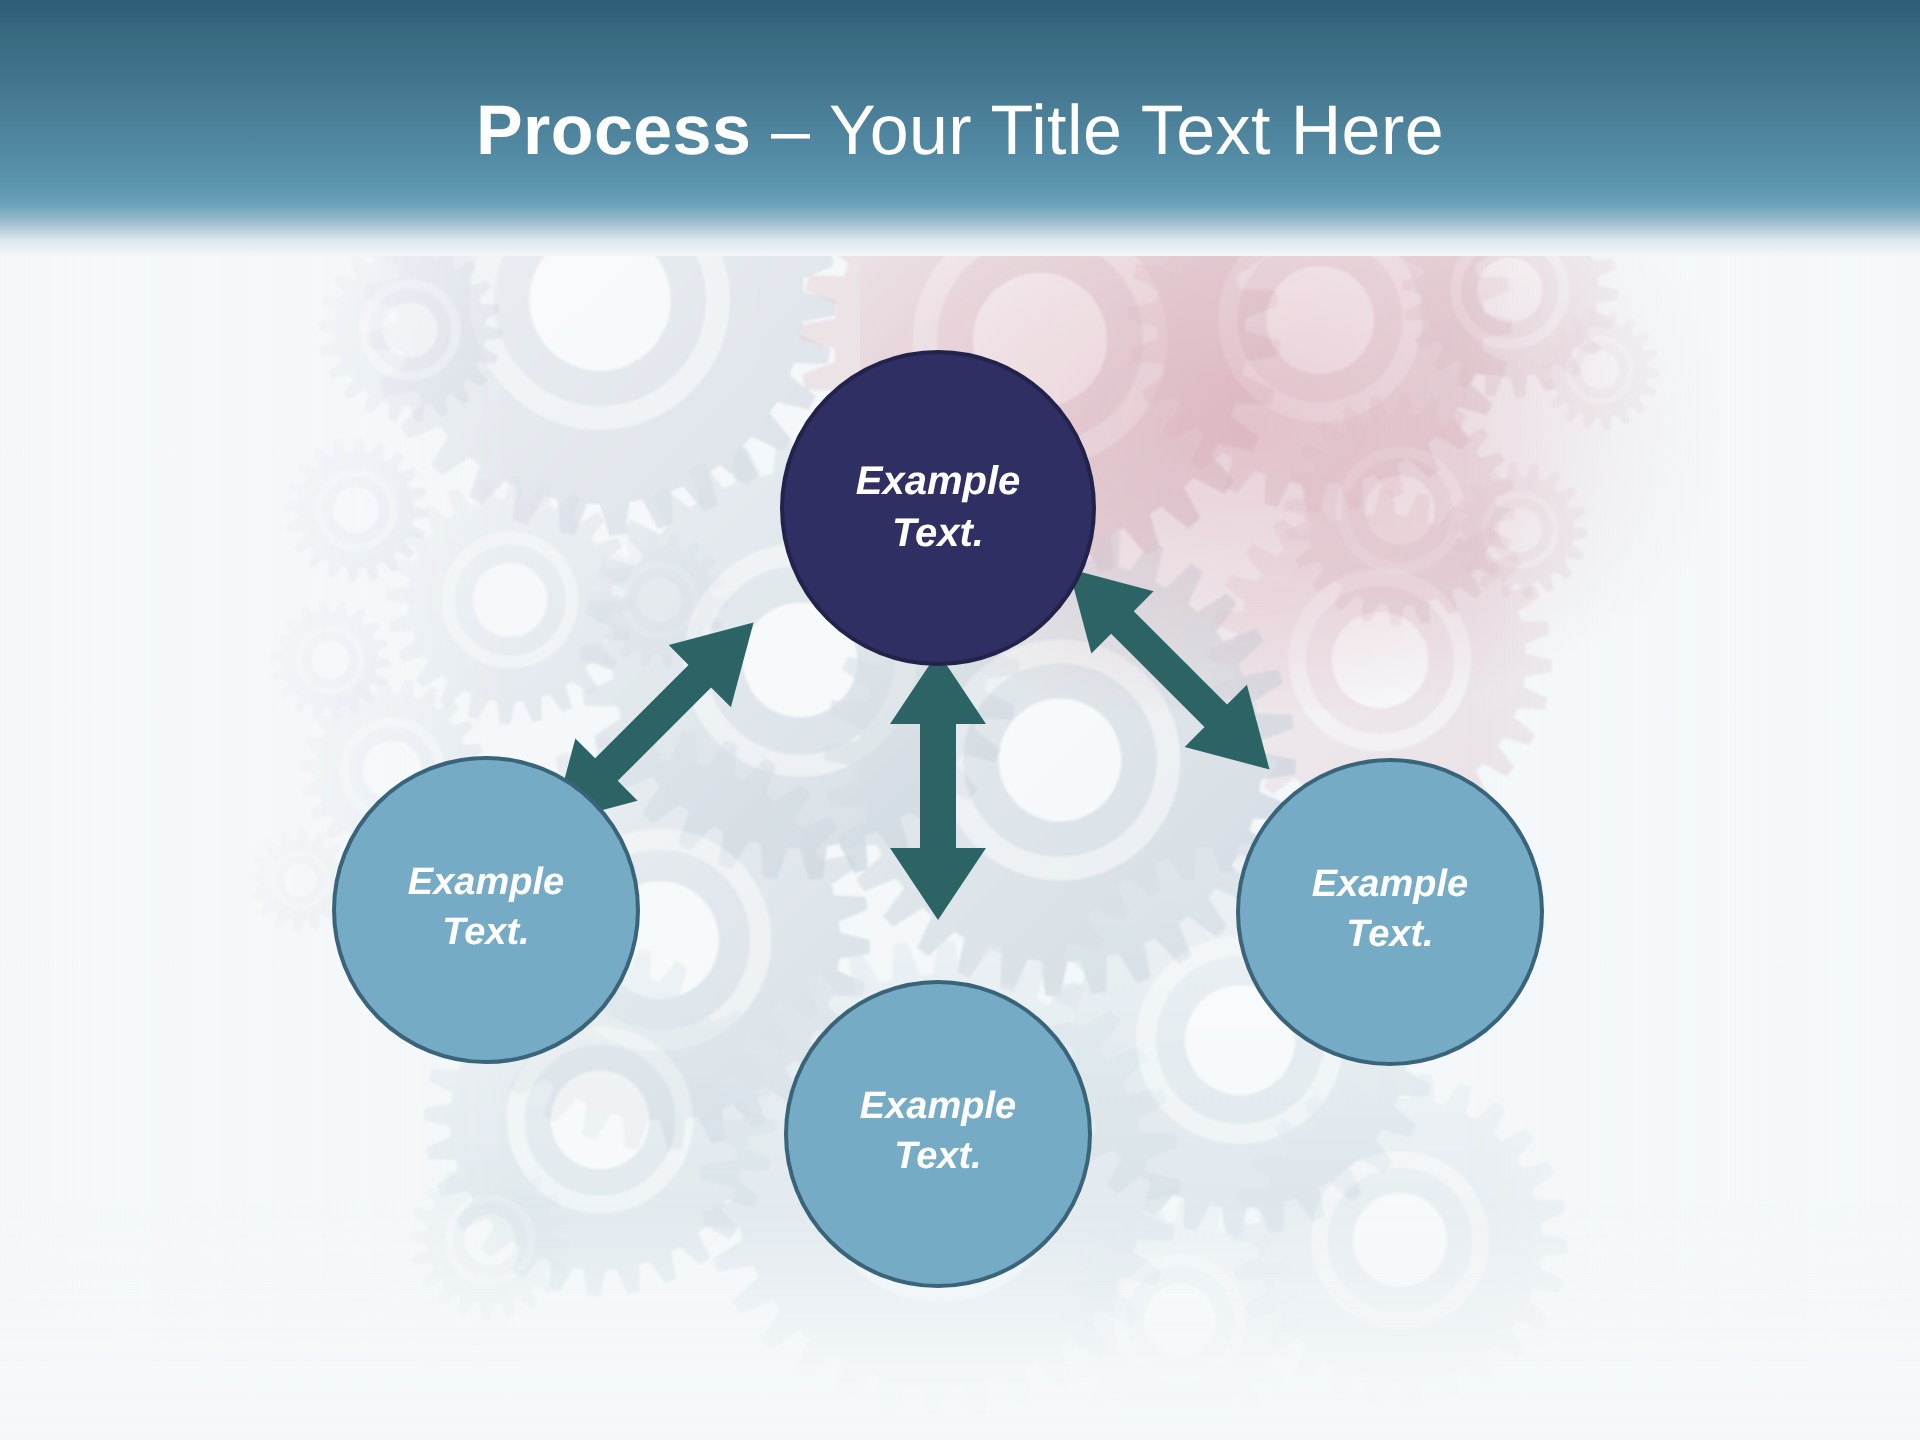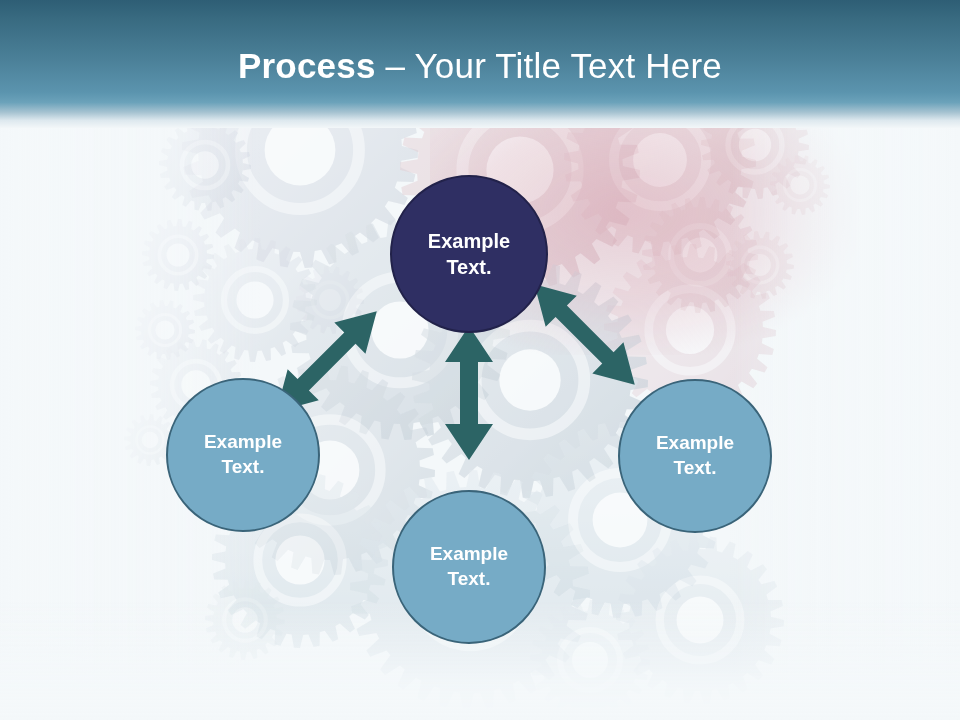--- a/index.html
+++ b/index.html
@@ -61,21 +61,21 @@
   }
 
   
   #arrows{position:absolute;left:0;top:0;width:960px;height:720px;z-index:20;}
 
   
   .node{
     position:absolute;border-radius:50%;
     display:flex;flex-direction:column;align-items:center;justify-content:center;
     text-align:center;
-    color:#ffffff;font-weight:bold;
+    color:#ffffff;font-style:italic;font-weight:bold;
     z-index:30;
     box-sizing:border-box;
   }
   .node .ln{display:block;line-height:1.30;white-space:nowrap;}
   .node.center{
     left:390px;top:175px;width:158px;height:158px;
     background:#2f2f63;border:2px solid #22224a;
     font-size:20px;
   }
   .node.left{

